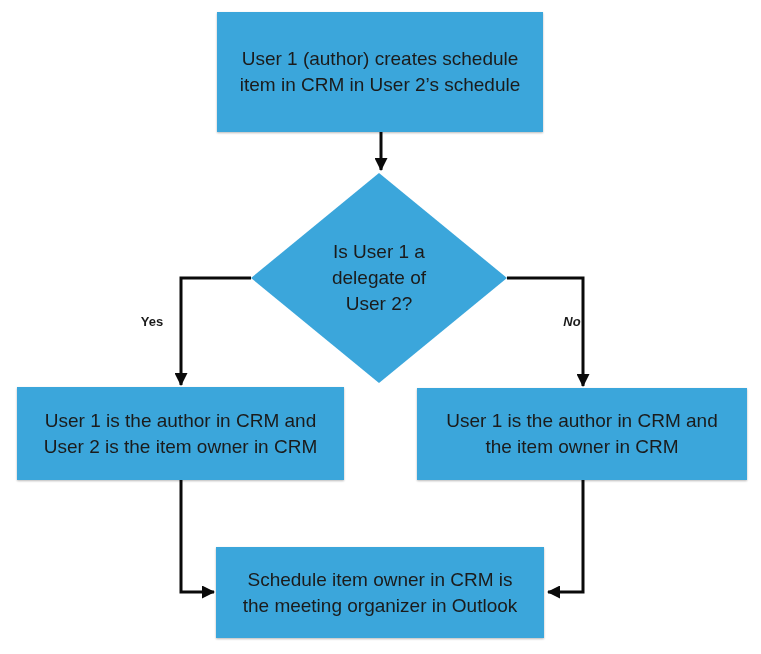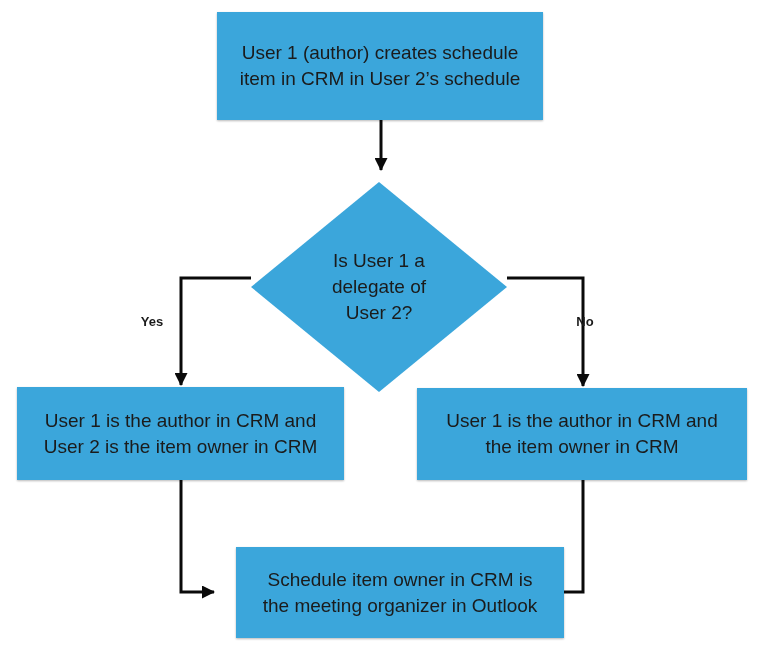--- a/index.html
+++ b/index.html
@@ -41,39 +41,39 @@
     color: var(--node-text);
     display: flex;
     align-items: center;
     justify-content: center;
     text-align: center;
     font-size: 19px;
     line-height: 26px;
   }
   .node .node-text { white-space: pre-line; }
   .rect { box-shadow: 0 1px 2px rgba(0,0,0,0.28); }
-  .node-start  { left: 217px; top: 12px;  width: 326px; height: 108px; }
+  .node-start  { left: 217px; top: 12px;  width: 326px; height: 120px; }
   .node-decision {
-    left: 251px; top: 182px; width: 256px; height: 210px;
+    left: 251px; top: 173px; width: 256px; height: 210px;
     clip-path: polygon(50% 0, 100% 50%, 50% 100%, 0 50%);
     box-shadow: none;
   }
   .node-yes-branch { left: 17px;  top: 387px; width: 327px; height: 93px; }
   .node-no-branch  { left: 417px; top: 388px; width: 330px; height: 92px; }
-  .node-end        { left: 216px; top: 547px; width: 328px; height: 91px; margin-left: 20px; }
+  .node-end        { left: 216px; top: 547px; width: 328px; height: 91px; }
   .edge-label {
     position: absolute;
     z-index: 2;
     font-size: 13px;
     font-weight: 700;
     color: var(--node-text);
     text-align: center;
   }
   .edge-label-yes { left: 122px; top: 314px; width: 60px; }
-  .edge-label-no  { left: 555px; top: 314px; width: 60px; }
+  .edge-label-no  { left: 542px; top: 314px; width: 60px; font-style: italic; }
 </style>
 </head>
 <body>
 
 <div class="canvas">
 
   <svg class="arrows" viewBox="0 0 761 654" xmlns="http://www.w3.org/2000/svg" aria-hidden="true">
     <defs>
       <marker id="ah" markerUnits="userSpaceOnUse" markerWidth="13" markerHeight="13" refX="12" refY="6.5" orient="auto">
         <path d="M0,0 L13,6.5 L0,13 Z"></path>

